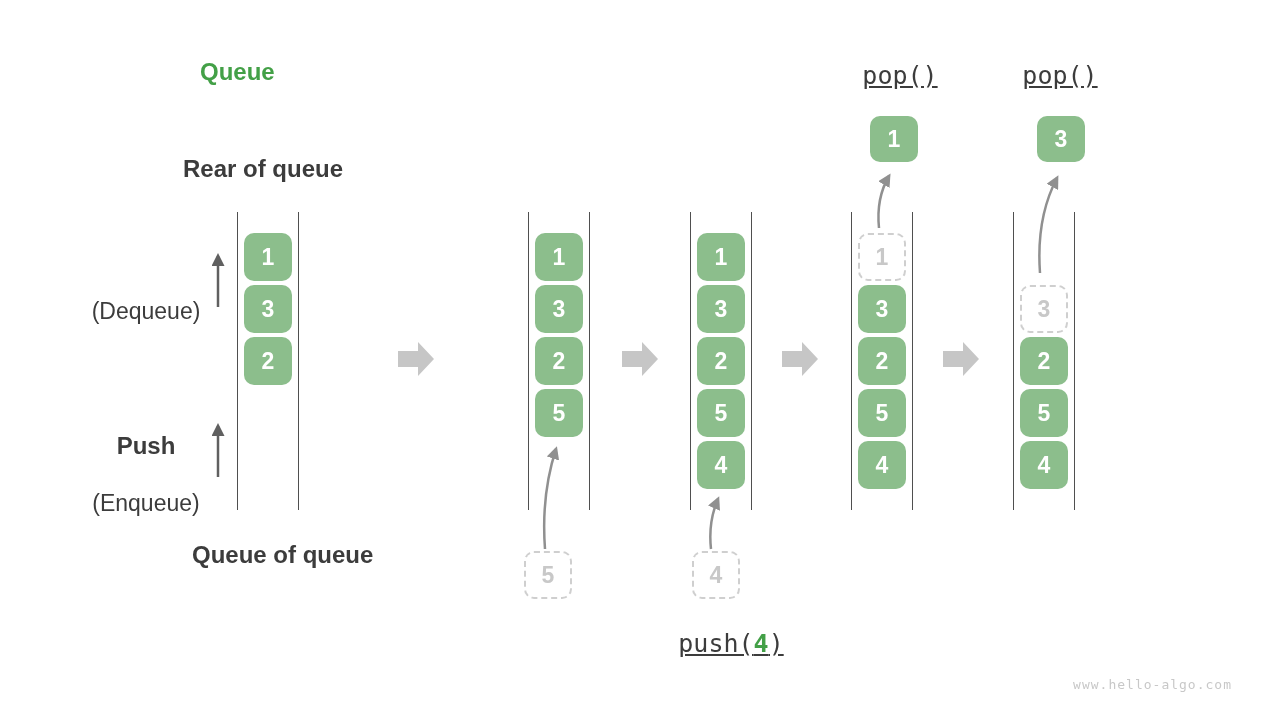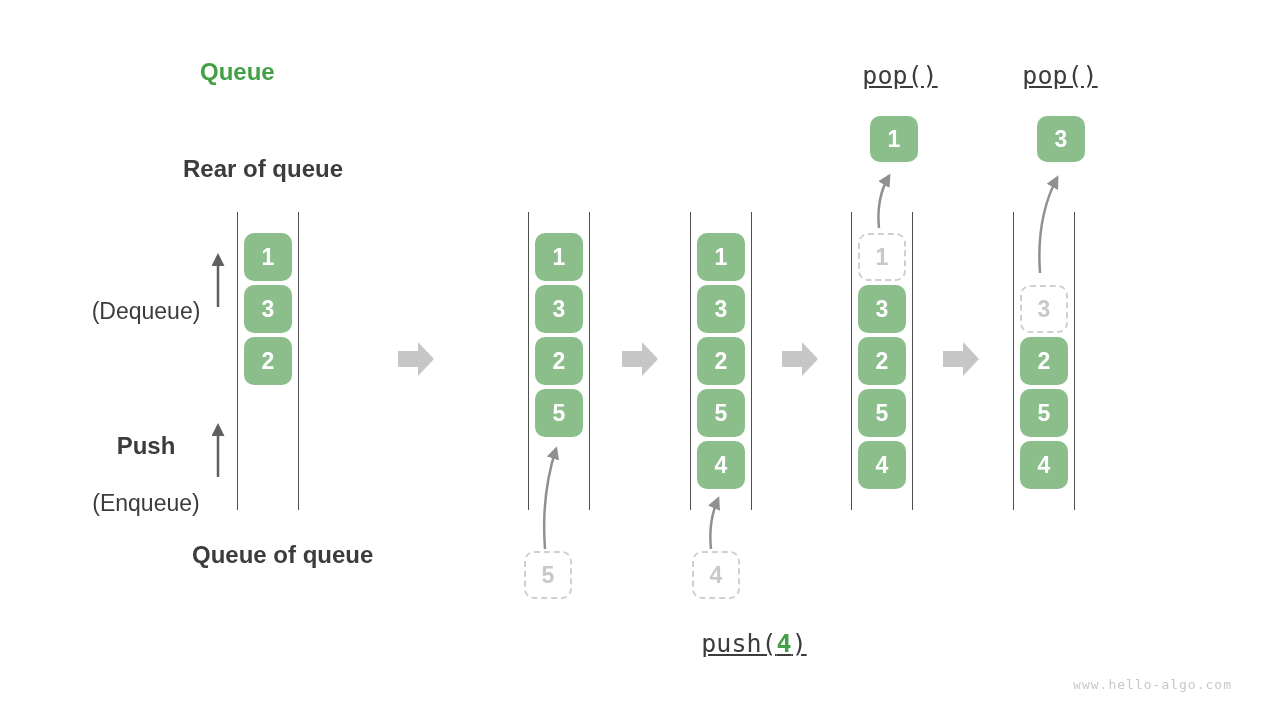--- a/index.html
+++ b/index.html
@@ -92,21 +92,21 @@
     <div class="cell green slot-3">5</div>
     <div class="cell green slot-4">4</div>
   </div>
 
   <div class="cell dashed" style="left:524px;top:551px;">5</div>
   <div class="cell dashed" style="left:692px;top:551px;">4</div>
 
   <div class="cell green" style="left:870px;top:116px;height:46px;">1</div>
   <div class="cell green" style="left:1037px;top:116px;height:46px;">3</div>
 
-  <div class="mono" style="left:684px;top:630px;text-align:center;"><span>push(</span><span class="green-digit">4</span><span>)</span></div>
+  <div class="mono" style="left:661px;top:630px;text-align:center;"><span>push(</span><span class="green-digit">4</span><span>)</span></div>
   <div class="mono" style="left:830px;top:62px;">pop()</div>
   <div class="mono" style="left:990px;top:62px;">pop()</div>
 
   <svg class="overlay" viewBox="0 0 1280 720">
     <defs>
       <marker id="head-gray" markerUnits="userSpaceOnUse" markerWidth="13" markerHeight="13" refX="10" refY="6.5" orient="auto">
         <path d="M0,0 L13,6.5 L0,13 Z" fill="#909090"></path>
       </marker>
       <marker id="head-dark" markerUnits="userSpaceOnUse" markerWidth="13" markerHeight="13" refX="10" refY="6.5" orient="auto">
         <path d="M0,0 L13,6.5 L0,13 Z" fill="#606060"></path>

